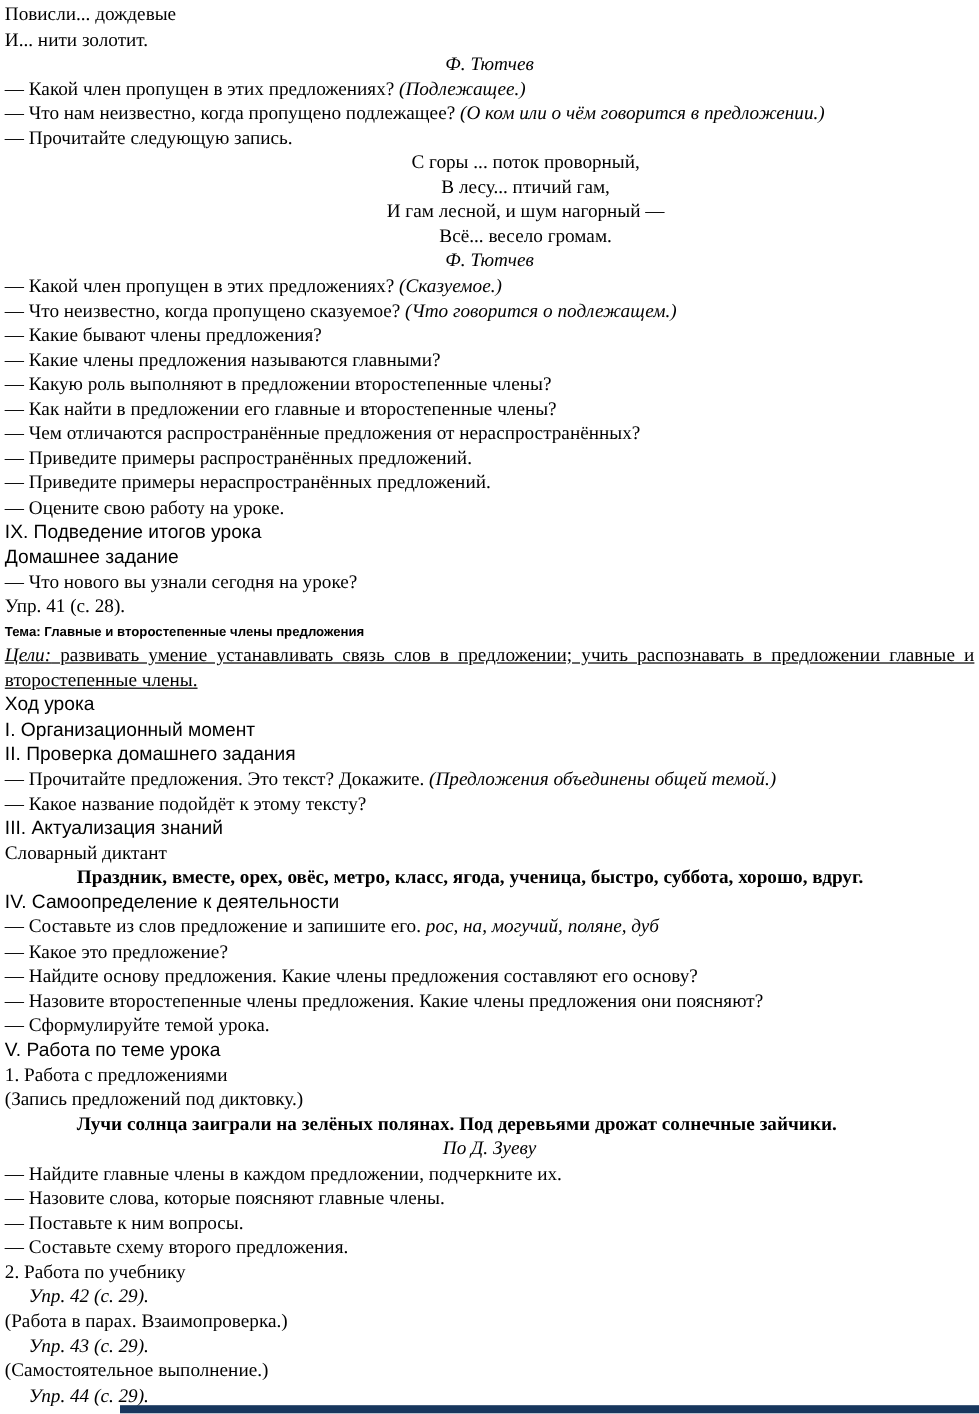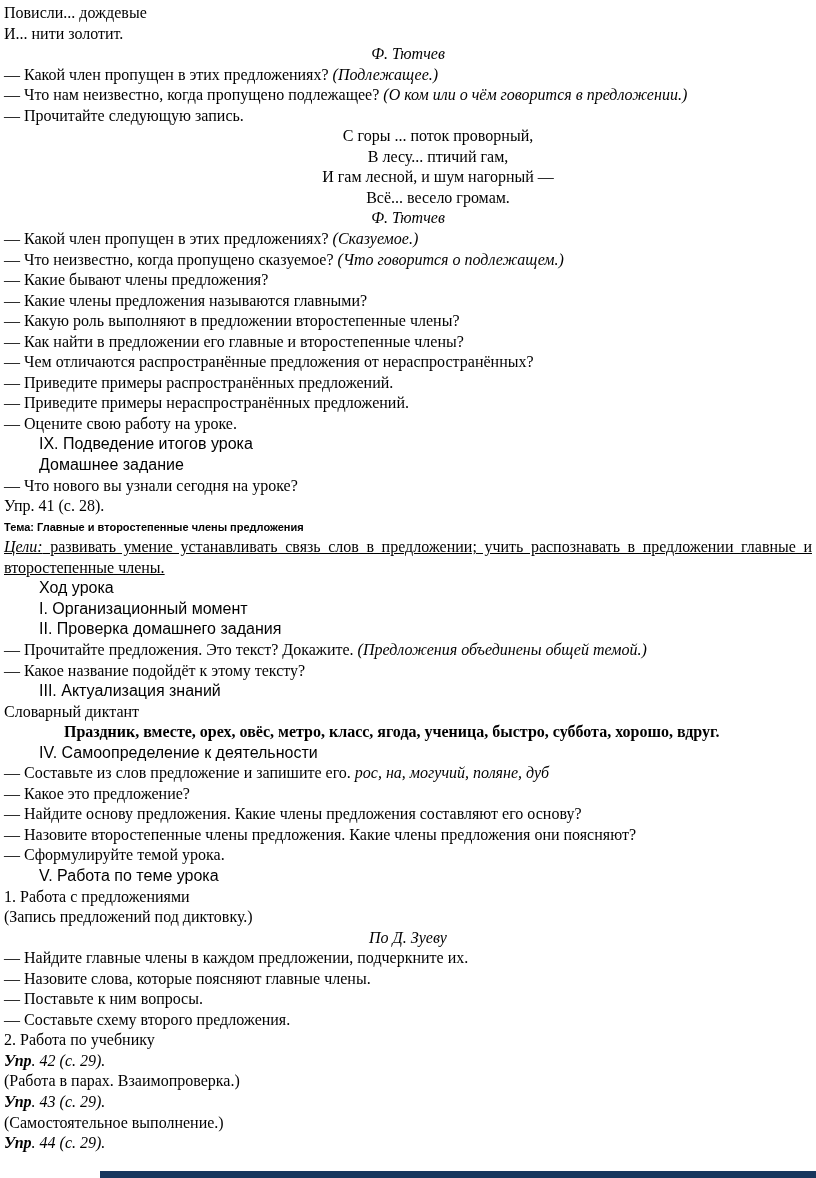--- a/index.html
+++ b/index.html
@@ -12,24 +12,24 @@
     position:relative;
   }
   .page { padding:3px 4px 0 4px; }
   .ln { margin:0; line-height:20.55px; }
   .body { }
   .list { padding-left:26px; text-indent:-26px; }
   .poem { padding-left:60px;text-align:center; }
   .indent { text-indent:60px;font-weight:bold; }
   .center { text-align:center; }
   .justify { text-align:justify;text-decoration:underline; }
-  .heading { font-family:"Liberation Sans", sans-serif; font-size:16px;margin-left:35px; }
+  .heading { font-family:"Liberation Sans", sans-serif; font-size:16px; }
   .tema { font-family:"Liberation Sans", sans-serif; font-size:11px; font-weight:bold; }
   .it { font-style:italic; }
-  .bd { font-weight:bold; }
+  .bd { font-weight:normal;margin-left:20px; }
   .bottom-bar {
     position:absolute;
     left:100px; right:0; bottom:0;
     height:7px;
     background:#17365D;
   }
 </style>
 </head>
 <body>
 
@@ -71,20 +71,21 @@
     <p class="ln indent"><span>Праздник, вместе, орех, овёс, метро, класс, ягода, ученица, быстро, суббота, хорошо, вдруг.</span></p>
     <p class="ln heading"><span>IV. Самоопределение к деятельности</span></p>
     <p class="ln list"><span>—  Составьте из слов предложение и запишите его. </span><span class="it">рос, на, могучий, поляне, дуб</span></p>
     <p class="ln list"><span>—  Какое это предложение?</span></p>
     <p class="ln list"><span>—  Найдите основу предложения. Какие члены предложения составляют его основу?</span></p>
     <p class="ln list"><span>—  Назовите второстепенные члены предложения. Какие члены предложения они поясняют?</span></p>
     <p class="ln list"><span>—  Сформулируйте темой урока.</span></p>
     <p class="ln heading"><span>V. Работа по теме урока</span></p>
     <p class="ln body"><span>1. Работа с предложениями</span></p>
     <p class="ln body"><span>(Запись предложений под диктовку.)</span></p>
+    <p class="ln indent"><span>Лучи солнца заиграли на зелёных полянах. Под деревьями дрожат солнечные зайчики.</span></p>
     <p class="ln center"><span class="it">По Д. Зуеву</span></p>
     <p class="ln list"><span>—  Найдите главные члены в каждом предложении, подчеркните их.</span></p>
     <p class="ln list"><span>—  Назовите слова, которые поясняют главные члены.</span></p>
     <p class="ln list"><span>—  Поставьте к ним вопросы.</span></p>
     <p class="ln list"><span>—  Составьте схему второго предложения.</span></p>
     <p class="ln body"><span>2. Работа по учебнику</span></p>
     <p class="ln body"><span class="it bd">Упр</span><span class="it">. 42 (с. 29).</span></p>
     <p class="ln body"><span>(Работа в парах. Взаимопроверка.)</span></p>
     <p class="ln body"><span class="it bd">Упр</span><span class="it">. 43 (с. 29).</span></p>
     <p class="ln body"><span>(Самостоятельное выполнение.)</span></p>

